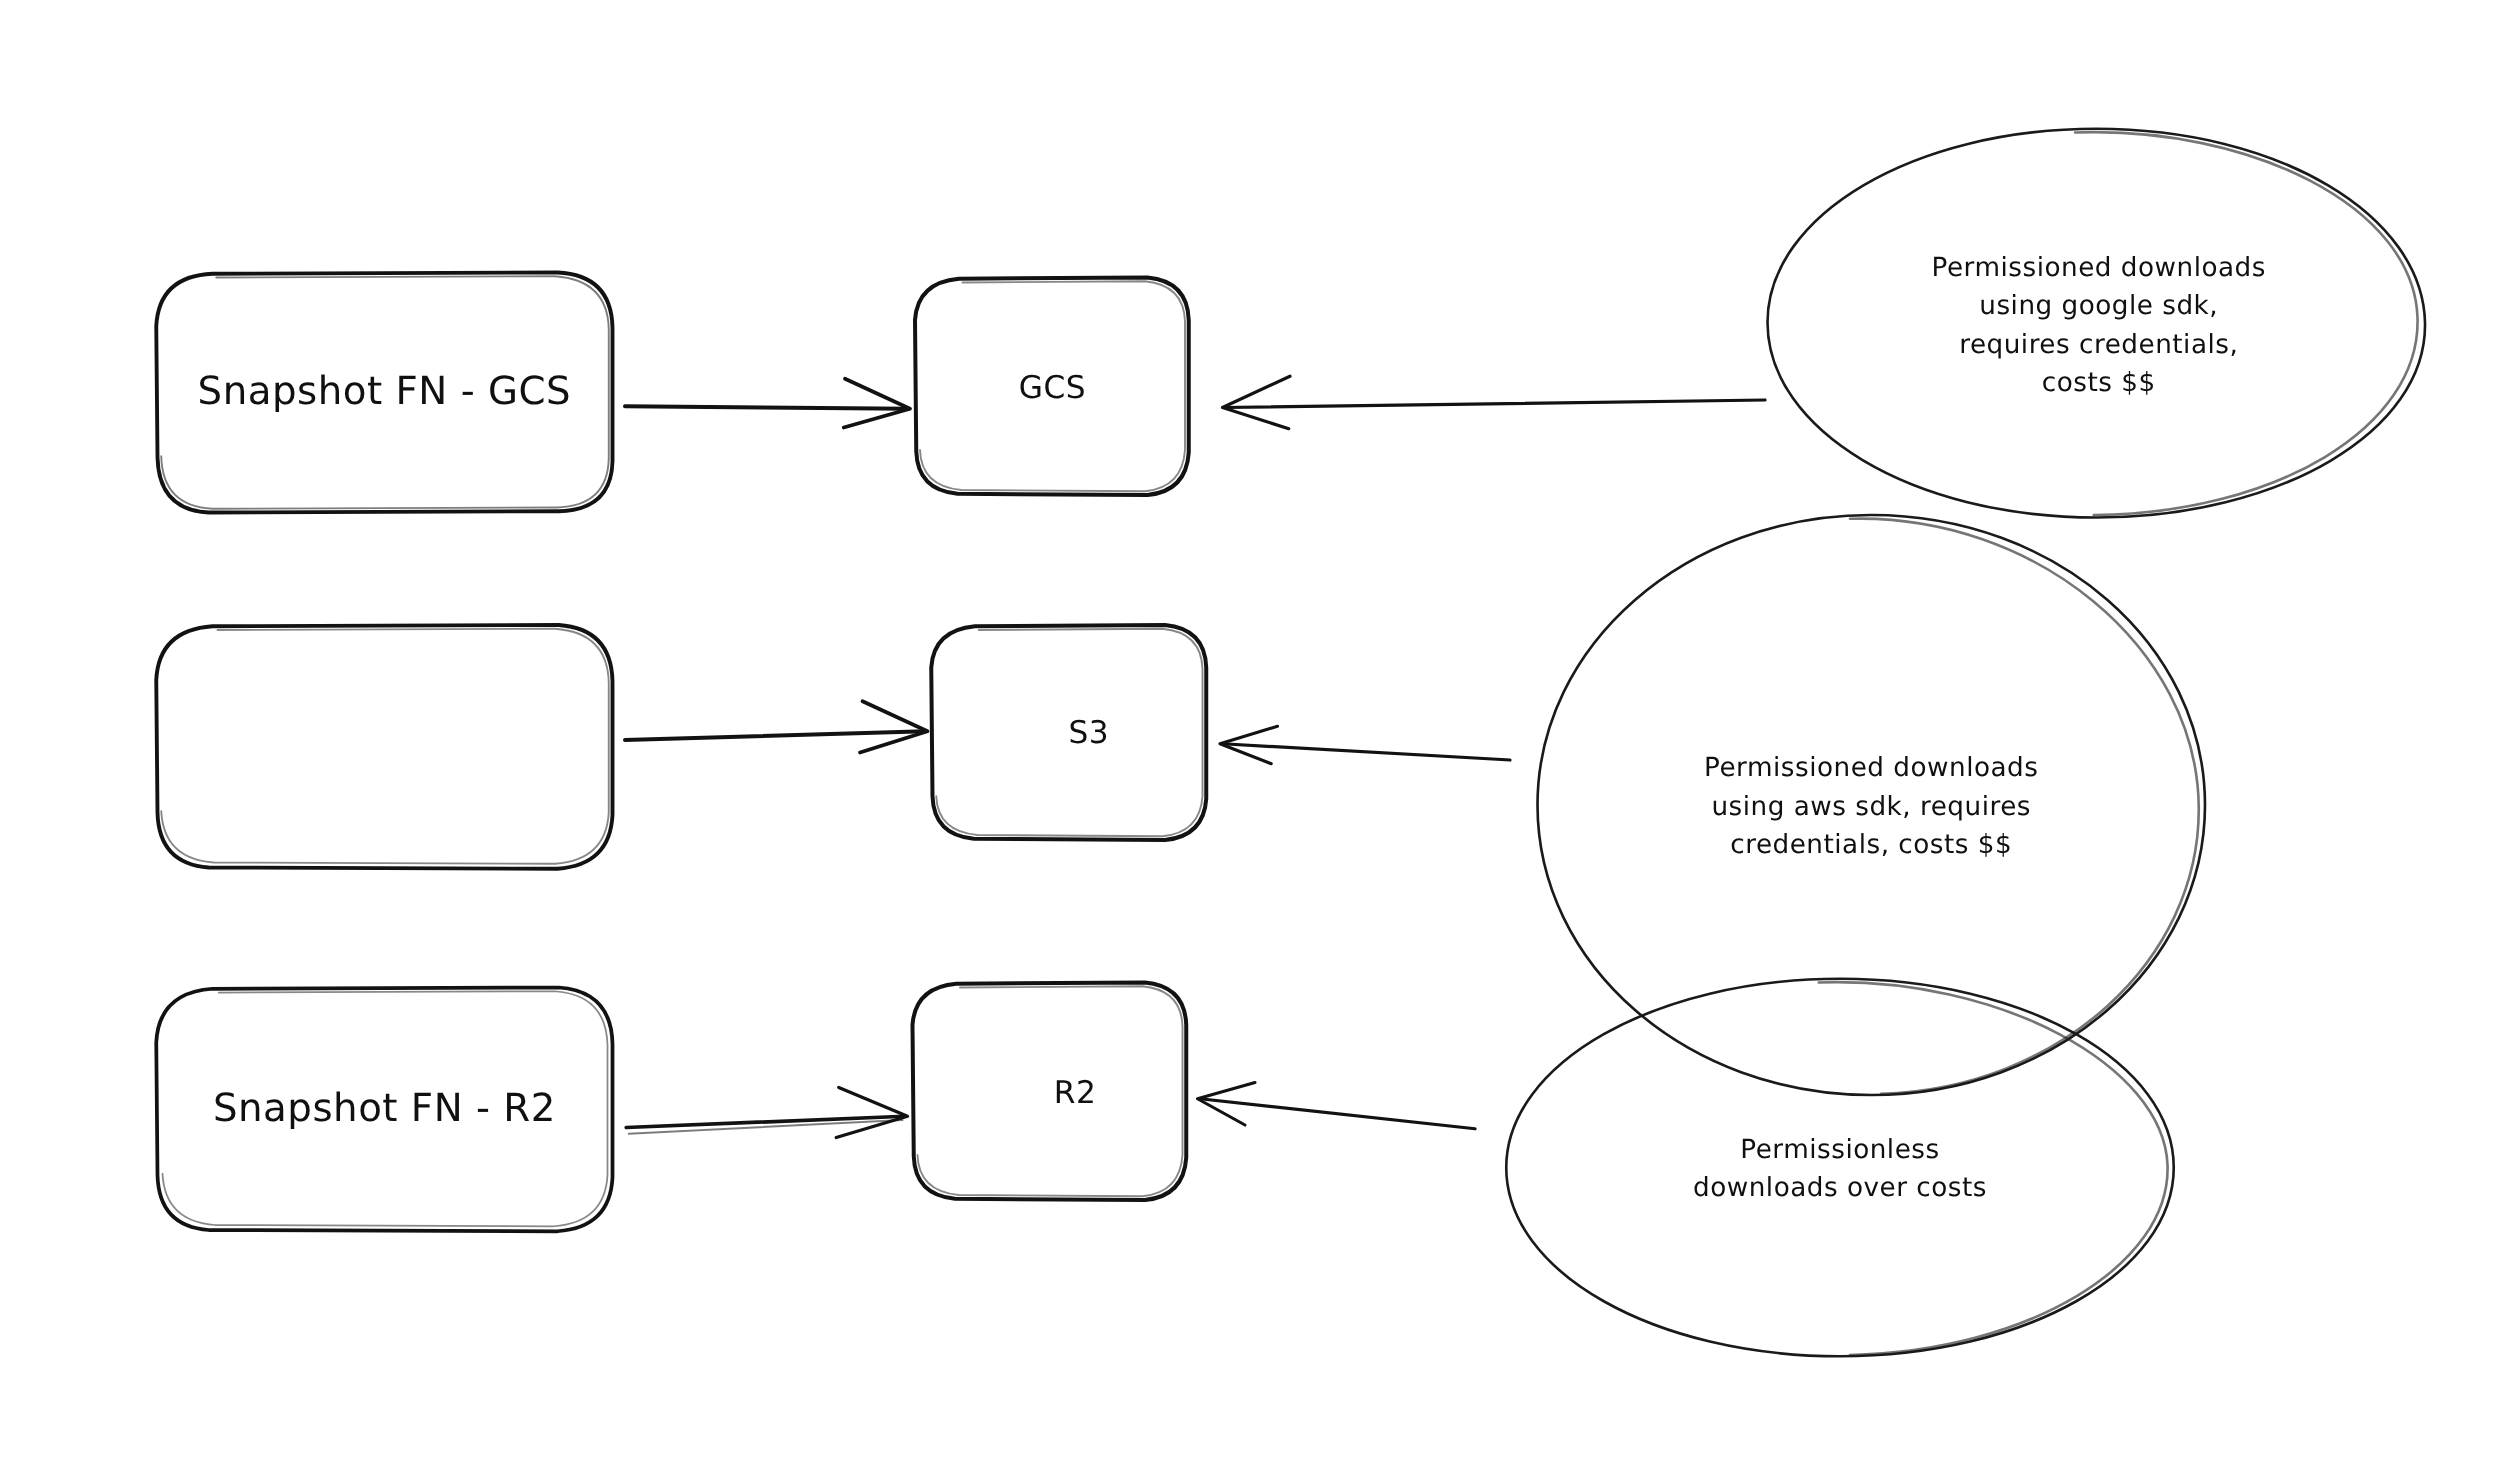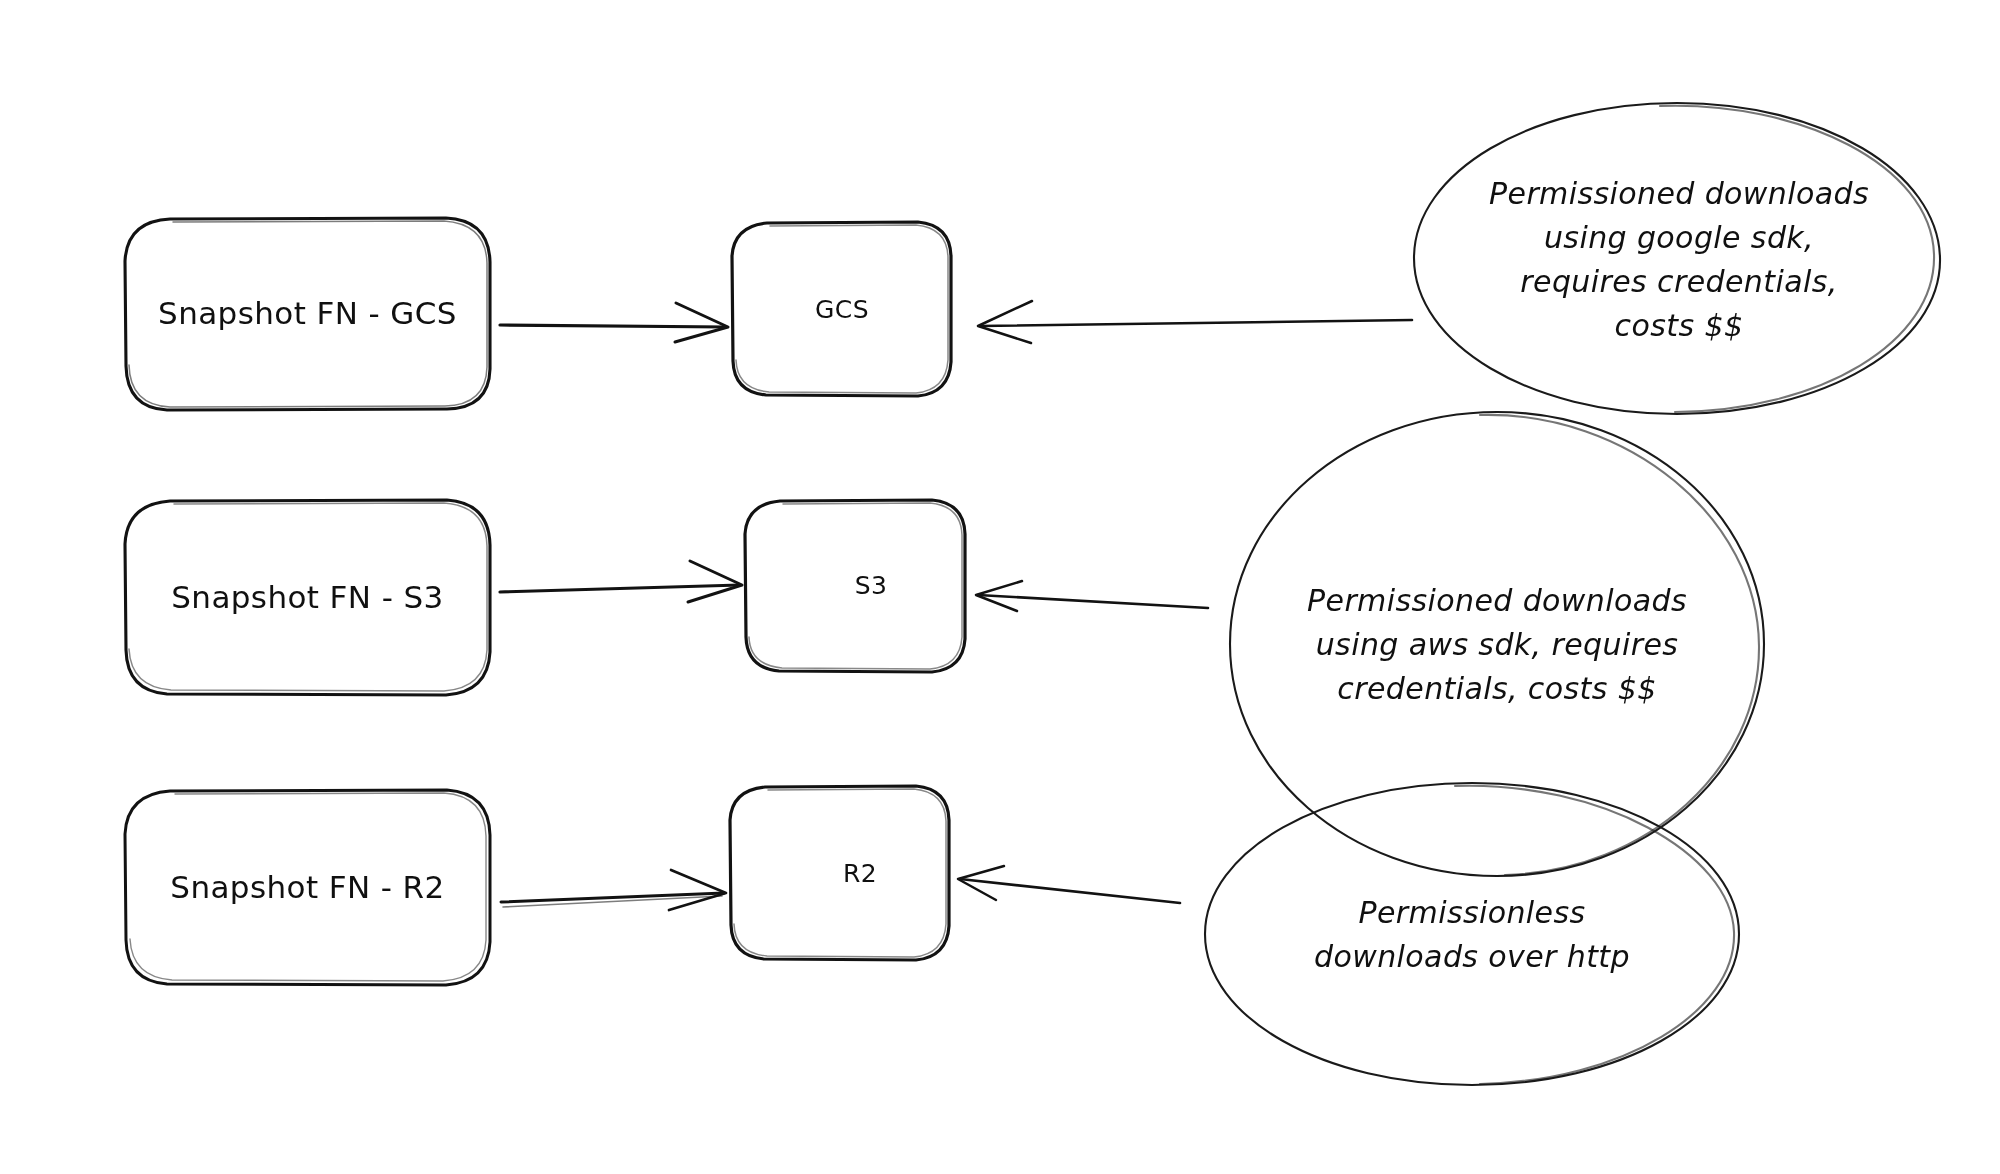--- a/index.html
+++ b/index.html
@@ -54,23 +54,22 @@
     white-space: pre-line;
   }
   .node-label {
     font-size: 31px;
     line-height: 1.35;
   }
   .node-label.small {
     font-size: 25px;
   }
   .note-label {
-    font-size: 30px;
+    font-size: 21px;
     line-height: 1.46;
-    font-style: italic;
   }
 </style>
 </head>
 <body>
 
 <div id="canvas">
 
   <svg id="sketch" viewBox="0 0 2000 1174" xmlns="http://www.w3.org/2000/svg">
 
     <g>
@@ -146,35 +145,34 @@
 
     <g>
       <path class="stroke" stroke-width="2.6" d="M1180 903 L960 879"></path>
       <path class="stroke" stroke-width="2.5" d="M1004 866 L958 879 L996 900"></path>
     </g>
 
   </svg>
 
   <div class="node-label" style="left:125px; top:218px; width:365px; height:192px;">Snapshot FN - GCS</div>
 
-  <div class="node-label" style="left:125px; top:500px; width:365px; height:195px;">Snapshot FN - S3</div>
 
   <div class="node-label" style="left:125px; top:790px; width:365px; height:195px;">Snapshot FN - R2</div>
 
   <div class="node-label small" style="left:732px; top:222px; width:220px; height:175px;">GCS</div>
 
   <div class="node-label small" style="left:745px; top:500px; width:252px; height:172px;">S3</div>
 
   <div class="node-label small" style="left:730px; top:786px; width:220px; height:175px;padding-left:20px;">R2</div>
 
   <div class="note-label" style="left:1454px; top:140px; width:450px; height:240px;">Permissioned downloads
 using google sdk,
 requires credentials,
 costs $$</div>
 
   <div class="note-label" style="left:1272px; top:545px; width:450px; height:200px;">Permissioned downloads
 using aws sdk, requires
 credentials, costs $$</div>
 
   <div class="note-label" style="left:1247px; top:860px; width:450px; height:150px;">Permissionless
-downloads over http</div>
+downloads over costs</div>
 
 </div>
 
 </body></html>

